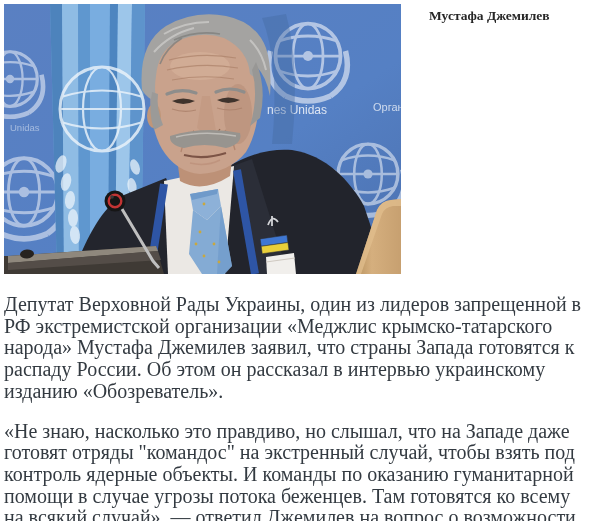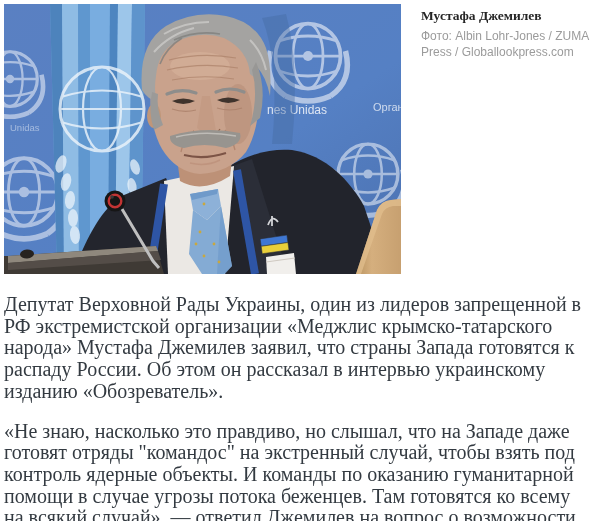--- a/index.html
+++ b/index.html
@@ -4,21 +4,21 @@
 <style>
   html,body{margin:0;padding:0;}
   body{
     width:600px;height:521px;overflow:hidden;background:#ffffff;
     font-family:"Liberation Serif",serif;
   }
   .wrap{padding:4px 4px 0 4px;}
   .top-row{display:flex;align-items:flex-start;}
   figure.photo{margin:0;width:397px;height:270px;flex:0 0 auto;overflow:hidden;}
   figure.photo svg{display:block;width:397px;height:270px;}
-  .caption{margin-left:20px;padding-top:4px;width:182px;}
+  .caption{margin-left:28px;padding-top:4px;width:182px;}
   .caption-name{
     font-family:"Liberation Serif",serif;font-weight:bold;
     font-size:13.5px;line-height:1.2;color:#262626;margin:0 0 4px 0;
   }
   .caption-credit{
     font-family:"Liberation Sans",sans-serif;
     font-size:12px;line-height:1.34;color:#9b9b9b;
   }
   .article{margin-top:20px;width:578px;}
   .article p{
@@ -185,21 +185,20 @@
           <path d="M118,205 L149,257 L155,264" stroke="#bfbfbf" stroke-width="3" fill="none"></path>
           <circle cx="111" cy="197" r="10.5" fill="#161616"></circle>
           <circle cx="111" cy="197" r="6.3" fill="none" stroke="#c23434" stroke-width="2.4"></circle>
           <circle cx="108" cy="193" r="1.8" fill="#3a3a3a"></circle>
         </g>
       </svg>
     </figure>
 
     <div class="caption">
       <p class="caption-name">Мустафа Джемилев</p>
-      <div class="caption-credit">Фото: Albin Lohr-Jones / ZUMA Press / Globallookpress.com</div>
     </div>
   </div>
 
   <div class="article">
     <p>Депутат Верховной Рады Украины, один из лидеров запрещенной в РФ экстремистской организации «Меджлис крымско-татарского народа» Мустафа Джемилев заявил, что страны Запада готовятся к распаду России. Об этом он рассказал в интервью украинскому изданию «Обозреватель».</p>
     <p>«Не знаю, насколько это правдиво, но слышал, что на Западе даже готовят отряды "командос" на экстренный случай, чтобы взять под контроль ядерные объекты. И команды по оказанию гуманитарной помощи в случае угрозы потока беженцев. Там готовятся ко всему на всякий случай», — ответил Джемилев на вопрос о возможности распада РФ. При этом политик не указал источник, из которого он получил эту информацию.</p>
   </div>
 
 </div>
 

